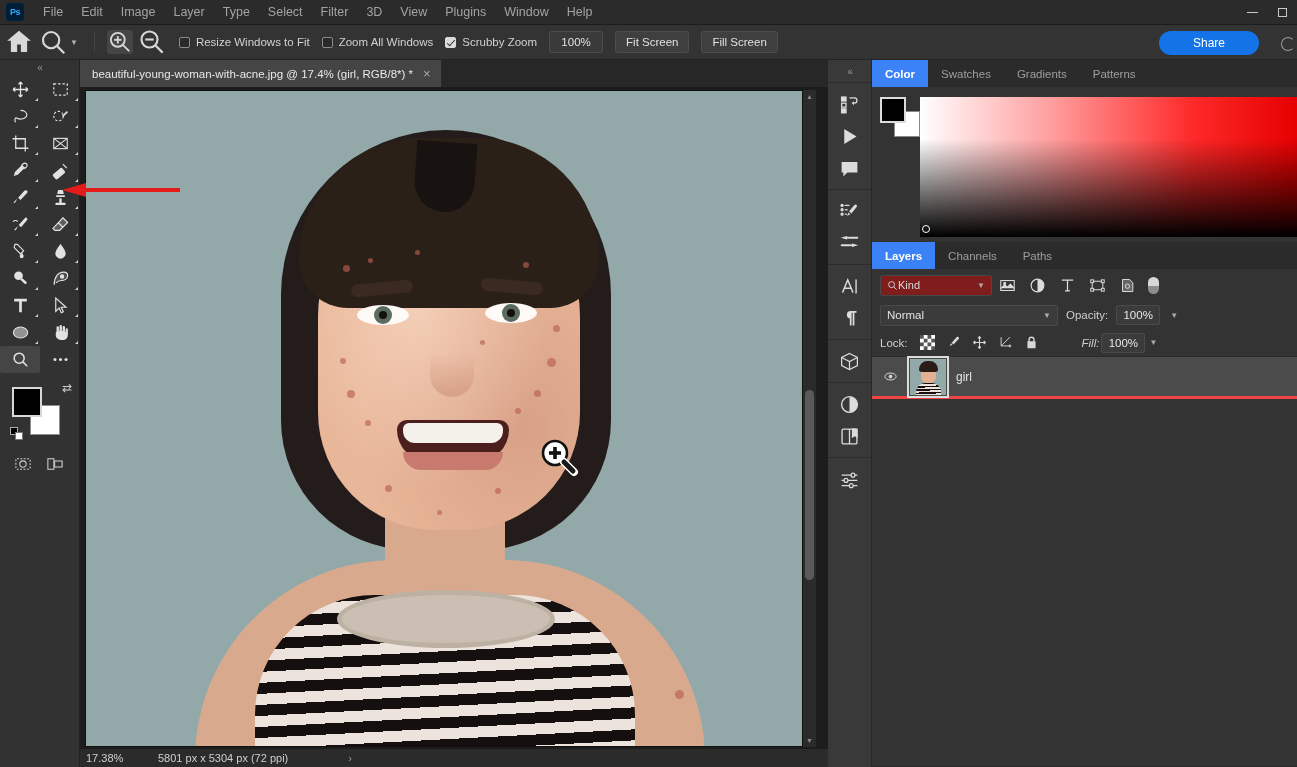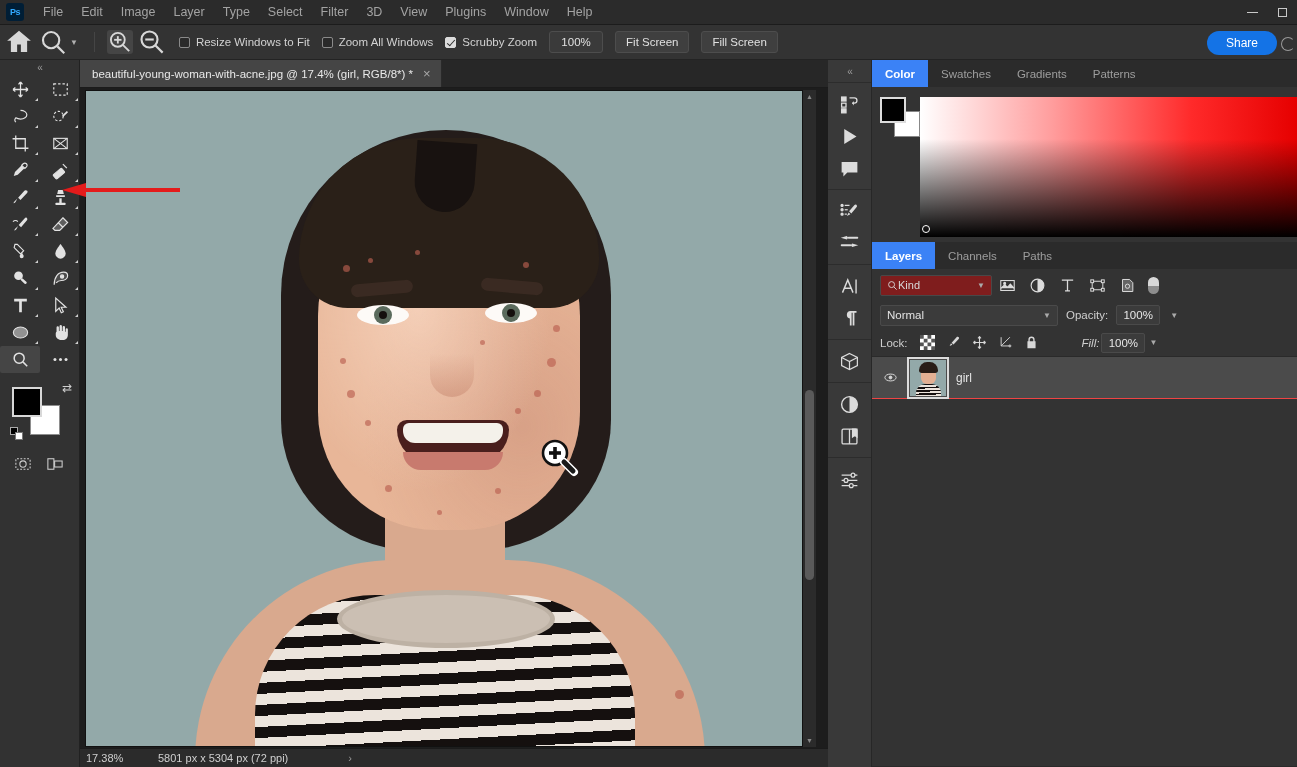--- a/index.html
+++ b/index.html
@@ -65,23 +65,23 @@
     width: 3px; height: 7px; border: solid #2a2a2a;
     border-width: 0 1.6px 1.6px 0; transform: rotate(42deg);
   }
   .opt-btn {
     background: #3f3f3f; border: 1px solid #4d4d4d; border-radius: 3px;
     font-size: 11.5px; color: #e0e0e0; padding: 4px 10px; margin-left: 12px;
     white-space: nowrap;
   }
   .opt-btn.zoomval { min-width: 54px; text-align: center; background: #3a3a3a; }
   .share-btn {
-    position: absolute; right: 20px; top: 6px;
+    position: absolute; right: 38px; top: 6px;
     background: #1473e6; color: #ffffff; font-size: 12px;
-    padding: 5px 19px; border-radius: 13px; border: none;
+    padding: 5px 34px; border-radius: 13px; border: none;
   }
   .share-extra {
     position: absolute; right: 2px; top: 12px;
     width: 14px; height: 14px; border: 1.5px solid #9a9a9a;
     border-radius: 50%; border-right-color: transparent;
   }
 
   
   .toolbar {
     position: absolute; left: 0; top: 60px; width: 80px; height: 707px;
@@ -344,21 +344,21 @@
     border-bottom: 1px solid #2a2a2a;
   }
   .lock-ico {
     width: 24px; height: 22px; display: flex; align-items: center;
     justify-content: center; color: #d8d8d8;
   }
   .lock-ico svg { width: 15px; height: 15px; }
 
   .layer-row {
     display: flex; align-items: center; height: 42px; gap: 10px;
-    padding: 0 8px; border-bottom: 1px solid #ef4444;
+    padding: 0 8px; border-bottom: 3px solid #ef4444;
   }
   .layer-row.selected { background: #4b4b4b; }
   .eye-ico { width: 20px; display: flex; justify-content: center; color: #d8d8d8; }
   .layer-thumb {
     width: 36px; height: 36px; background: #93a9a9; overflow: hidden;
     position: relative; flex: none;
   }
   .layer-row.selected .layer-thumb { outline: 2px solid #dcdcdc; outline-offset: 1px; }
   .lt-face { position: absolute; left: 11px; top: 5px; width: 15px; height: 19px; background: #e3b093; border-radius: 7px 7px 6px 6px; }
   .lt-hair { position: absolute; left: 9px; top: 2px; width: 19px; height: 11px; background: #281d17; border-radius: 9px 9px 3px 3px; }

